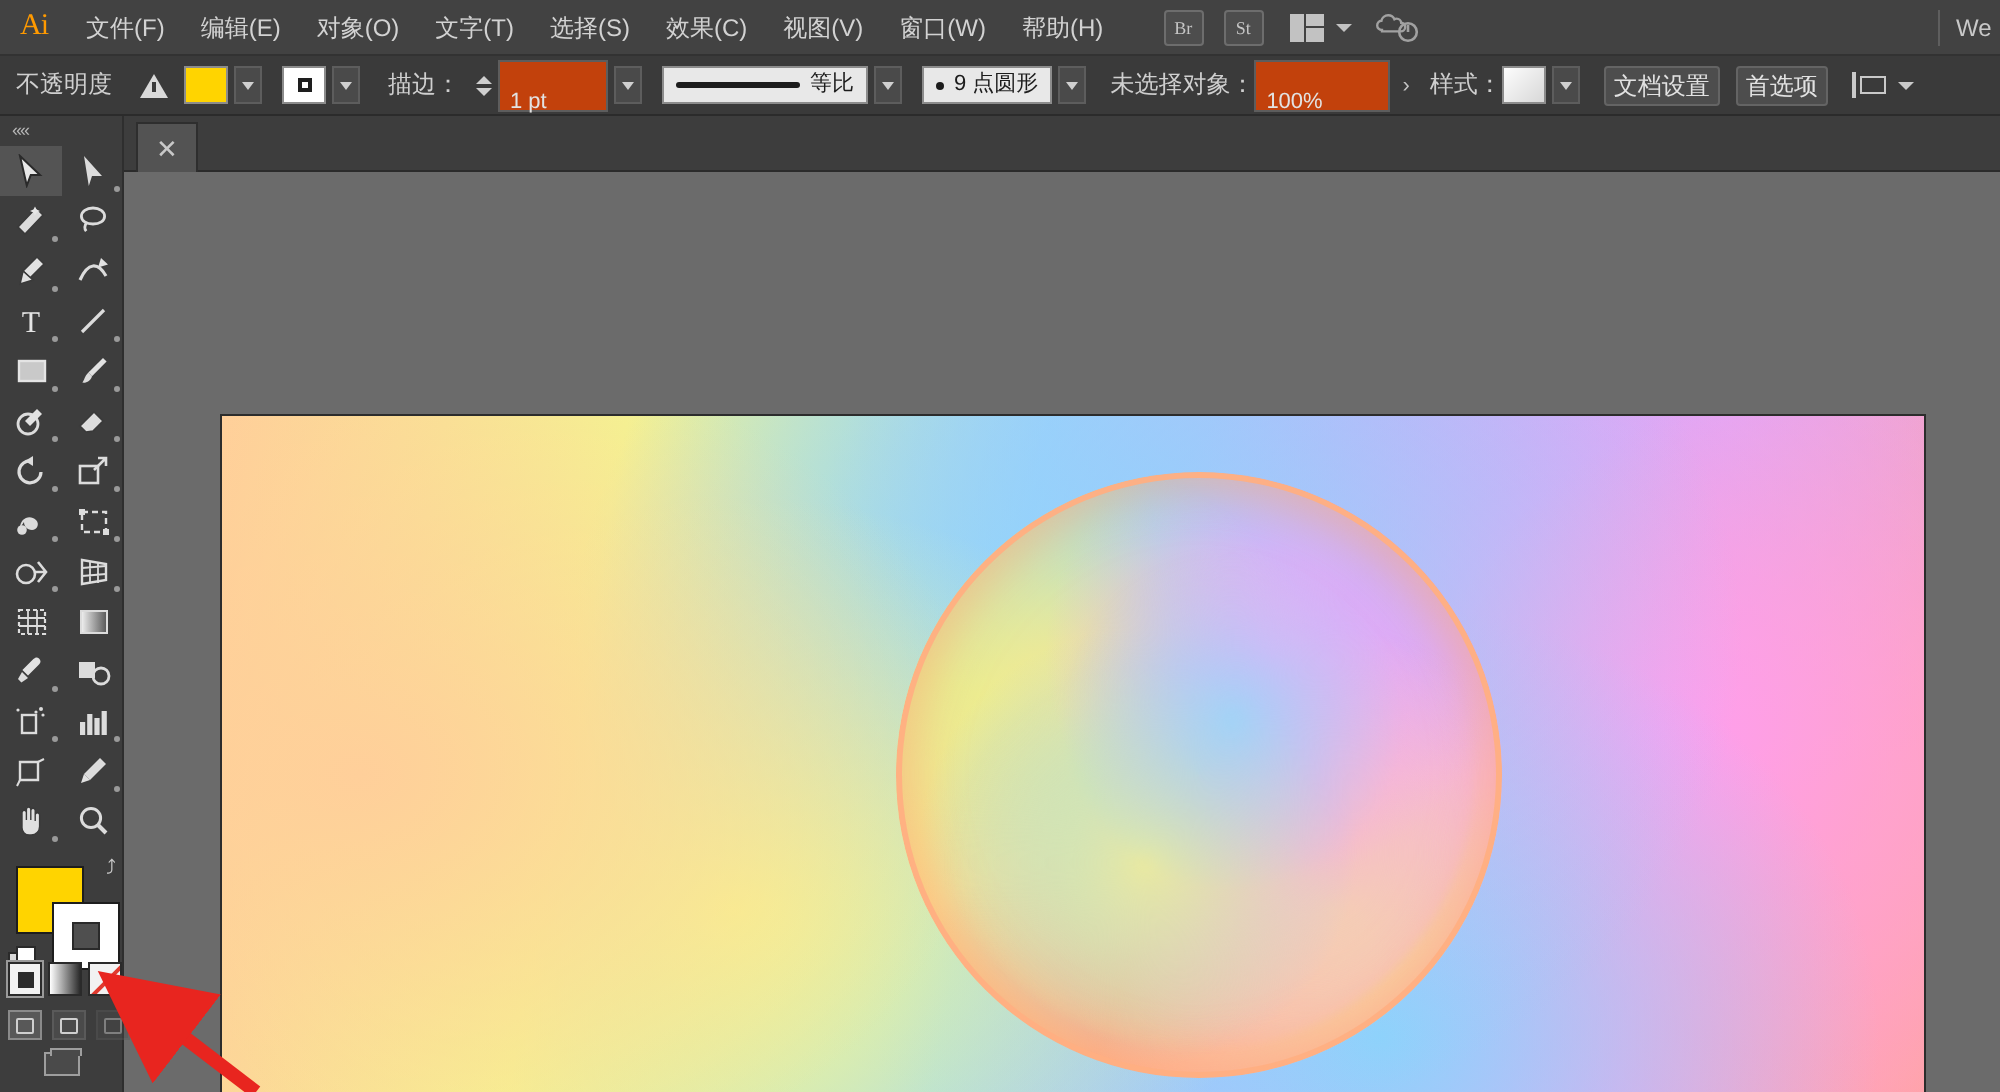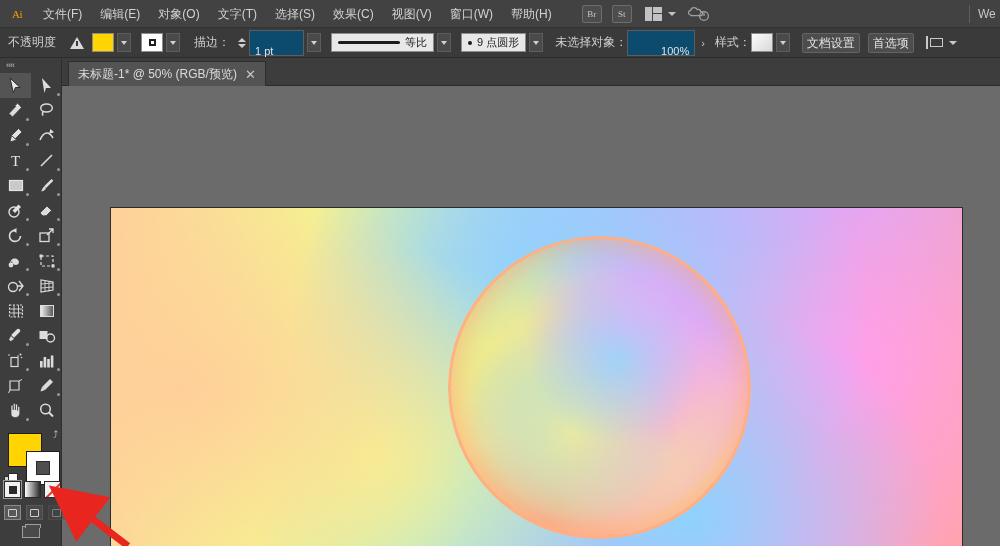--- a/index.html
+++ b/index.html
@@ -15,21 +15,21 @@
   
   .menubar {
     position: absolute; left: 0; top: 0; width: 1000px; height: 28px;
     background: #424242;
     display: flex; align-items: center;
     border-bottom: 1px solid #323232;
   }
   .ai-logo {
     width: 34px; height: 28px;
     display: flex; align-items: center; justify-content: center;
-    color: #ff9a00; font-weight: normal; font-size: 11px;
+    color: #ff9a00; font-weight: normal; font-size: 15px;
     font-family: "Liberation Serif", serif;
     letter-spacing: -0.5px;
     text-align: center;
   }
   .menu-item {
     padding: 0 9px; height: 28px; line-height: 28px;
     color: #d2d2d2; font-size: 12px; white-space: nowrap; cursor: default;
   }
   .mb-spacer { flex: 0 0 16px; }
   .app-badge {
@@ -87,26 +87,26 @@
     border-right:3px solid transparent;border-top:4px solid #d0d0d0;
   }
   .stepper {
     width: 11px; height: 18px; margin: 0 2px 0 6px;
     display:flex; flex-direction:column; align-items:center; justify-content:center;
   }
   .stepper i { width:0;height:0;border-left:4px solid transparent;border-right:4px solid transparent;}
   .stepper i.up { border-bottom:4px solid #cfcfcf; margin-bottom:2px;}
   .stepper i.dn { border-top:4px solid #cfcfcf; }
   .field {
-    height: 19px; background: #0c4a6e; border: 1px solid #5d5d5d;
+    height: 19px; background: #c2410c; border: 1px solid #5d5d5d;
     color: #e2e2e2; font-size: 11px; line-height: 17px;
     padding: 12px 5px; white-space: nowrap;
   }
   .field.w-weight { width: 55px; }
-  .field.w-opacity { width: 68px; text-align: right; }
+  .field.w-opacity { width: 68px; }
   .combo {
     height: 19px; background: #e8e8e8; border: 1px solid #8c8c8c;
     color: #1c1c1c; font-size: 11px; line-height: 17px;
     padding: 0 6px; display:flex; align-items:center; gap:5px; white-space:nowrap;
   }
   .profile-line { width: 62px; height: 3px; background: #1c1c1c; border-radius: 2px; }
   .dot-bullet { width: 4px; height: 4px; border-radius: 50%; background:#1c1c1c; }
   .push-btn {
     height: 20px; background: #4d4d4d; border: 1px solid #646464;
     color: #e2e2e2; font-size: 12px; line-height: 18px; padding: 0 4px;
@@ -365,21 +365,20 @@
     <div class="push-btn">文档设置</div>
     <div style="width:8px"></div>
     <div class="push-btn">首选项</div>
 
     <div class="align-icon"></div>
     <div class="chev-sm"></div>
   </div>
 
   <div class="tabbar">
     <div class="doc-tab">
-      <span>未标题-1* @ 50% (RGB/预览)</span>
       <span class="tab-close">✕</span>
     </div>
   </div>
 
   <div class="canvas-area">
     <div class="artboard">
       <div class="mesh">
         <span class="m1"></span>
       </div>
       <div class="circle"></div>

